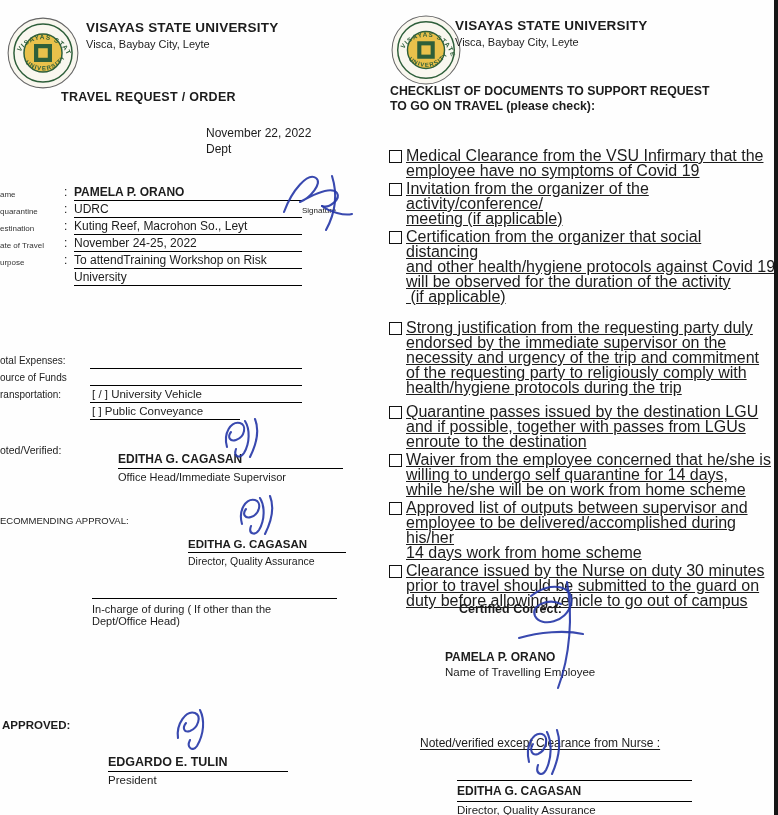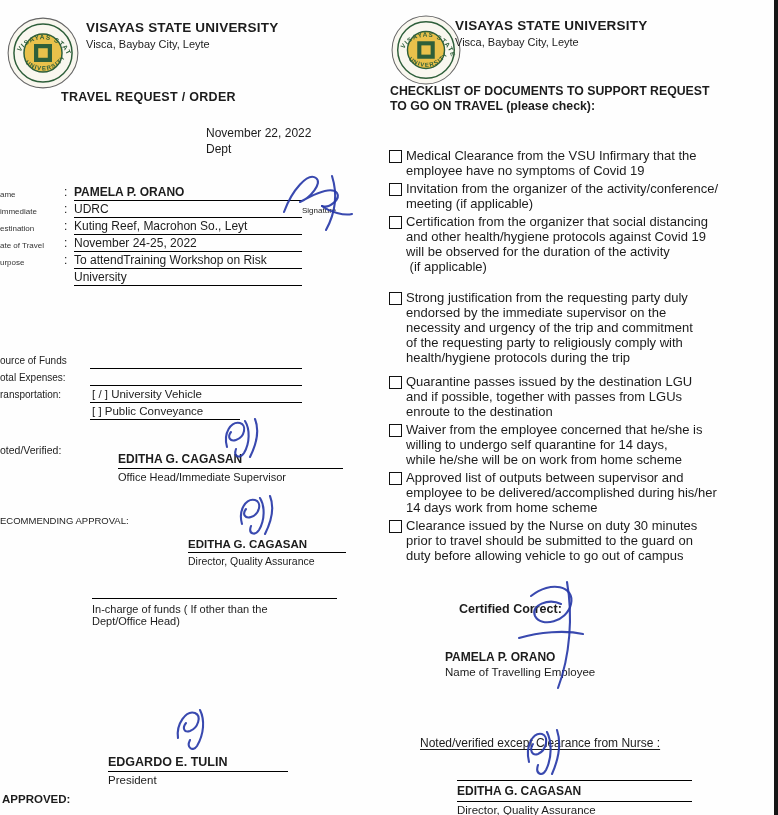--- a/index.html
+++ b/index.html
@@ -33,21 +33,21 @@
   .sign-block .name { font-weight:bold; font-size:12px; border-bottom:1.3px solid #000; padding-bottom:2px; }
   .sign-block .role { font-size:11px; margin-top:2px; }
 
   .small-label { font-size:10px; color:#222; white-space:nowrap; overflow:hidden; }
 
   .checklist-title { font-size:12.3px; font-weight:bold; line-height:15px; }
   .check-item { display:flex; margin-bottom:3px; }
   .check-item:nth-child(3) { margin-bottom:16px; }
   .check-item:nth-child(4) { margin-bottom:9px; }
   .checkbox { width:13px; height:13px; border:1.6px solid #111; flex:0 0 13px; margin:2px 4px 0 0; background:#fff; }
-  .check-text { font-size:13px; line-height:15px; white-space:pre-line; }
+  .check-text { font-size:16px; line-height:15px; white-space:pre-line;text-decoration:underline; }
 
   .uline { text-decoration:underline; text-underline-offset:2px; }
   .edge-bar { background:#161616; }
   .topline { border-top:1.2px solid #000; }
 </style>
 </head>
 <body>
 
 <div id="page">
 
@@ -79,21 +79,21 @@
     <div class="date-lbl">Dept</div>
   </div>
 
   <div class="abs" style="left:0px;top:184px;width:302px;">
     <div class="field-row">
       <span class="f-label">ame</span>
       <span class="f-colon">:</span>
       <span class="f-value ctr b">PAMELA P. ORANO</span>
     </div>
     <div class="field-row">
-      <span class="f-label">immediate</span>
+      <span class="f-label">quarantine</span>
       <span class="f-colon">:</span>
       <span class="f-value ctr">UDRC</span>
     </div>
     <div class="field-row">
       <span class="f-label">estination</span>
       <span class="f-colon">:</span>
       <span class="f-value">Kuting Reef, Macrohon So., Leyt</span>
     </div>
     <div class="field-row">
       <span class="f-label">ate of Travel</span>
@@ -116,25 +116,25 @@
     <svg class="sig" width="85" height="70" viewBox="0 0 85 70">
       <path d="M10 48 C 18 26, 34 8, 42 14 C 49 19, 36 34, 26 38 C 40 30, 58 22, 63 29 C 67 35, 55 45, 48 42"></path>
       <path d="M58 12 C 63 28, 63 46, 52 66"></path>
       <path d="M48 42 C 56 48, 70 52, 78 50"></path>
     </svg>
   </div>
   <div class="abs" style="left:302px;top:206px;font-size:8px;">Signature</div>
 
   <div class="abs" style="left:0px;top:352px;width:302px;">
     <div class="exp-row">
+      <span class="exp-label">otal Expenses:</span>
+      <span class="exp-line"></span>
+    </div>
+    <div class="exp-row">
       <span class="exp-label">ource of Funds</span>
-      <span class="exp-line"></span>
-    </div>
-    <div class="exp-row">
-      <span class="exp-label">otal Expenses:</span>
       <span class="exp-line"></span>
     </div>
     <div class="exp-row">
       <span class="exp-label">ransportation:</span>
       <span class="exp-value" style="flex:1;">[ / ] University Vehicle</span>
     </div>
     <div class="exp-row">
       <span class="exp-label"></span>
       <span class="exp-value partial">[ ] Public Conveyance</span>
       <span class="exp-rest"></span>
@@ -161,31 +161,31 @@
       <path d="M30 8 C 35 16, 35 30, 29 40 C 25 46, 18 44, 21 36"></path>
       <path d="M40 6 C 44 16, 42 30, 35 44"></path>
     </svg>
   </div>
   <div class="abs sign-block ctr" style="left:188px;top:538px;width:158px;">
     <div class="name" style="font-size:11.5px;">EDITHA G. CAGASAN</div>
     <div class="role" style="font-size:10.5px;">Director, Quality Assurance</div>
   </div>
 
   <div class="abs ctr topline" style="left:92px;top:598px;width:245px;padding-top:4px;font-size:11px;">
-    <div>In-charge of  funds ( If other than the</div>
+    <div>In-charge of  during ( If other than the</div>
     <div>Dept/Office Head)</div>
   </div>
 
   <div class="sig-wrap" style="left:168px;top:702px;">
     <svg class="sig" width="55" height="50" viewBox="0 0 55 50">
       <path d="M10 36 C 8 22, 18 8, 27 11 C 34 14, 30 26, 22 29 C 16 31, 14 26, 18 21"></path>
       <path d="M32 8 C 37 18, 36 32, 29 44 C 25 50, 18 46, 22 38"></path>
     </svg>
   </div>
-  <div class="abs b" style="left:2px;top:793px;font-size:11.5px;">APPROVED:</div>
+  <div class="abs b" style="left:2px;top:719px;font-size:11.5px;">APPROVED:</div>
   <div class="abs sign-block ctr" style="left:108px;top:755px;width:180px;">
     <div class="name" style="font-size:12.5px;">EDGARDO E. TULIN</div>
     <div class="role" style="font-size:11.5px;">President</div>
   </div>
 
   <div class="abs" style="left:390px;top:14px;width:72px;height:72px;">
     <svg width="72" height="72" viewBox="0 0 70 70">
       <circle cx="35" cy="35" r="33" fill="#f9f7ef" stroke="#666" stroke-width="1"></circle>
       <circle cx="35" cy="35" r="27.5" fill="none" stroke="#2e5f3a" stroke-width="1.4"></circle>
       <circle cx="35" cy="35" r="18" fill="#e9c14b" stroke="#2e5f3a" stroke-width="1.4"></circle>

